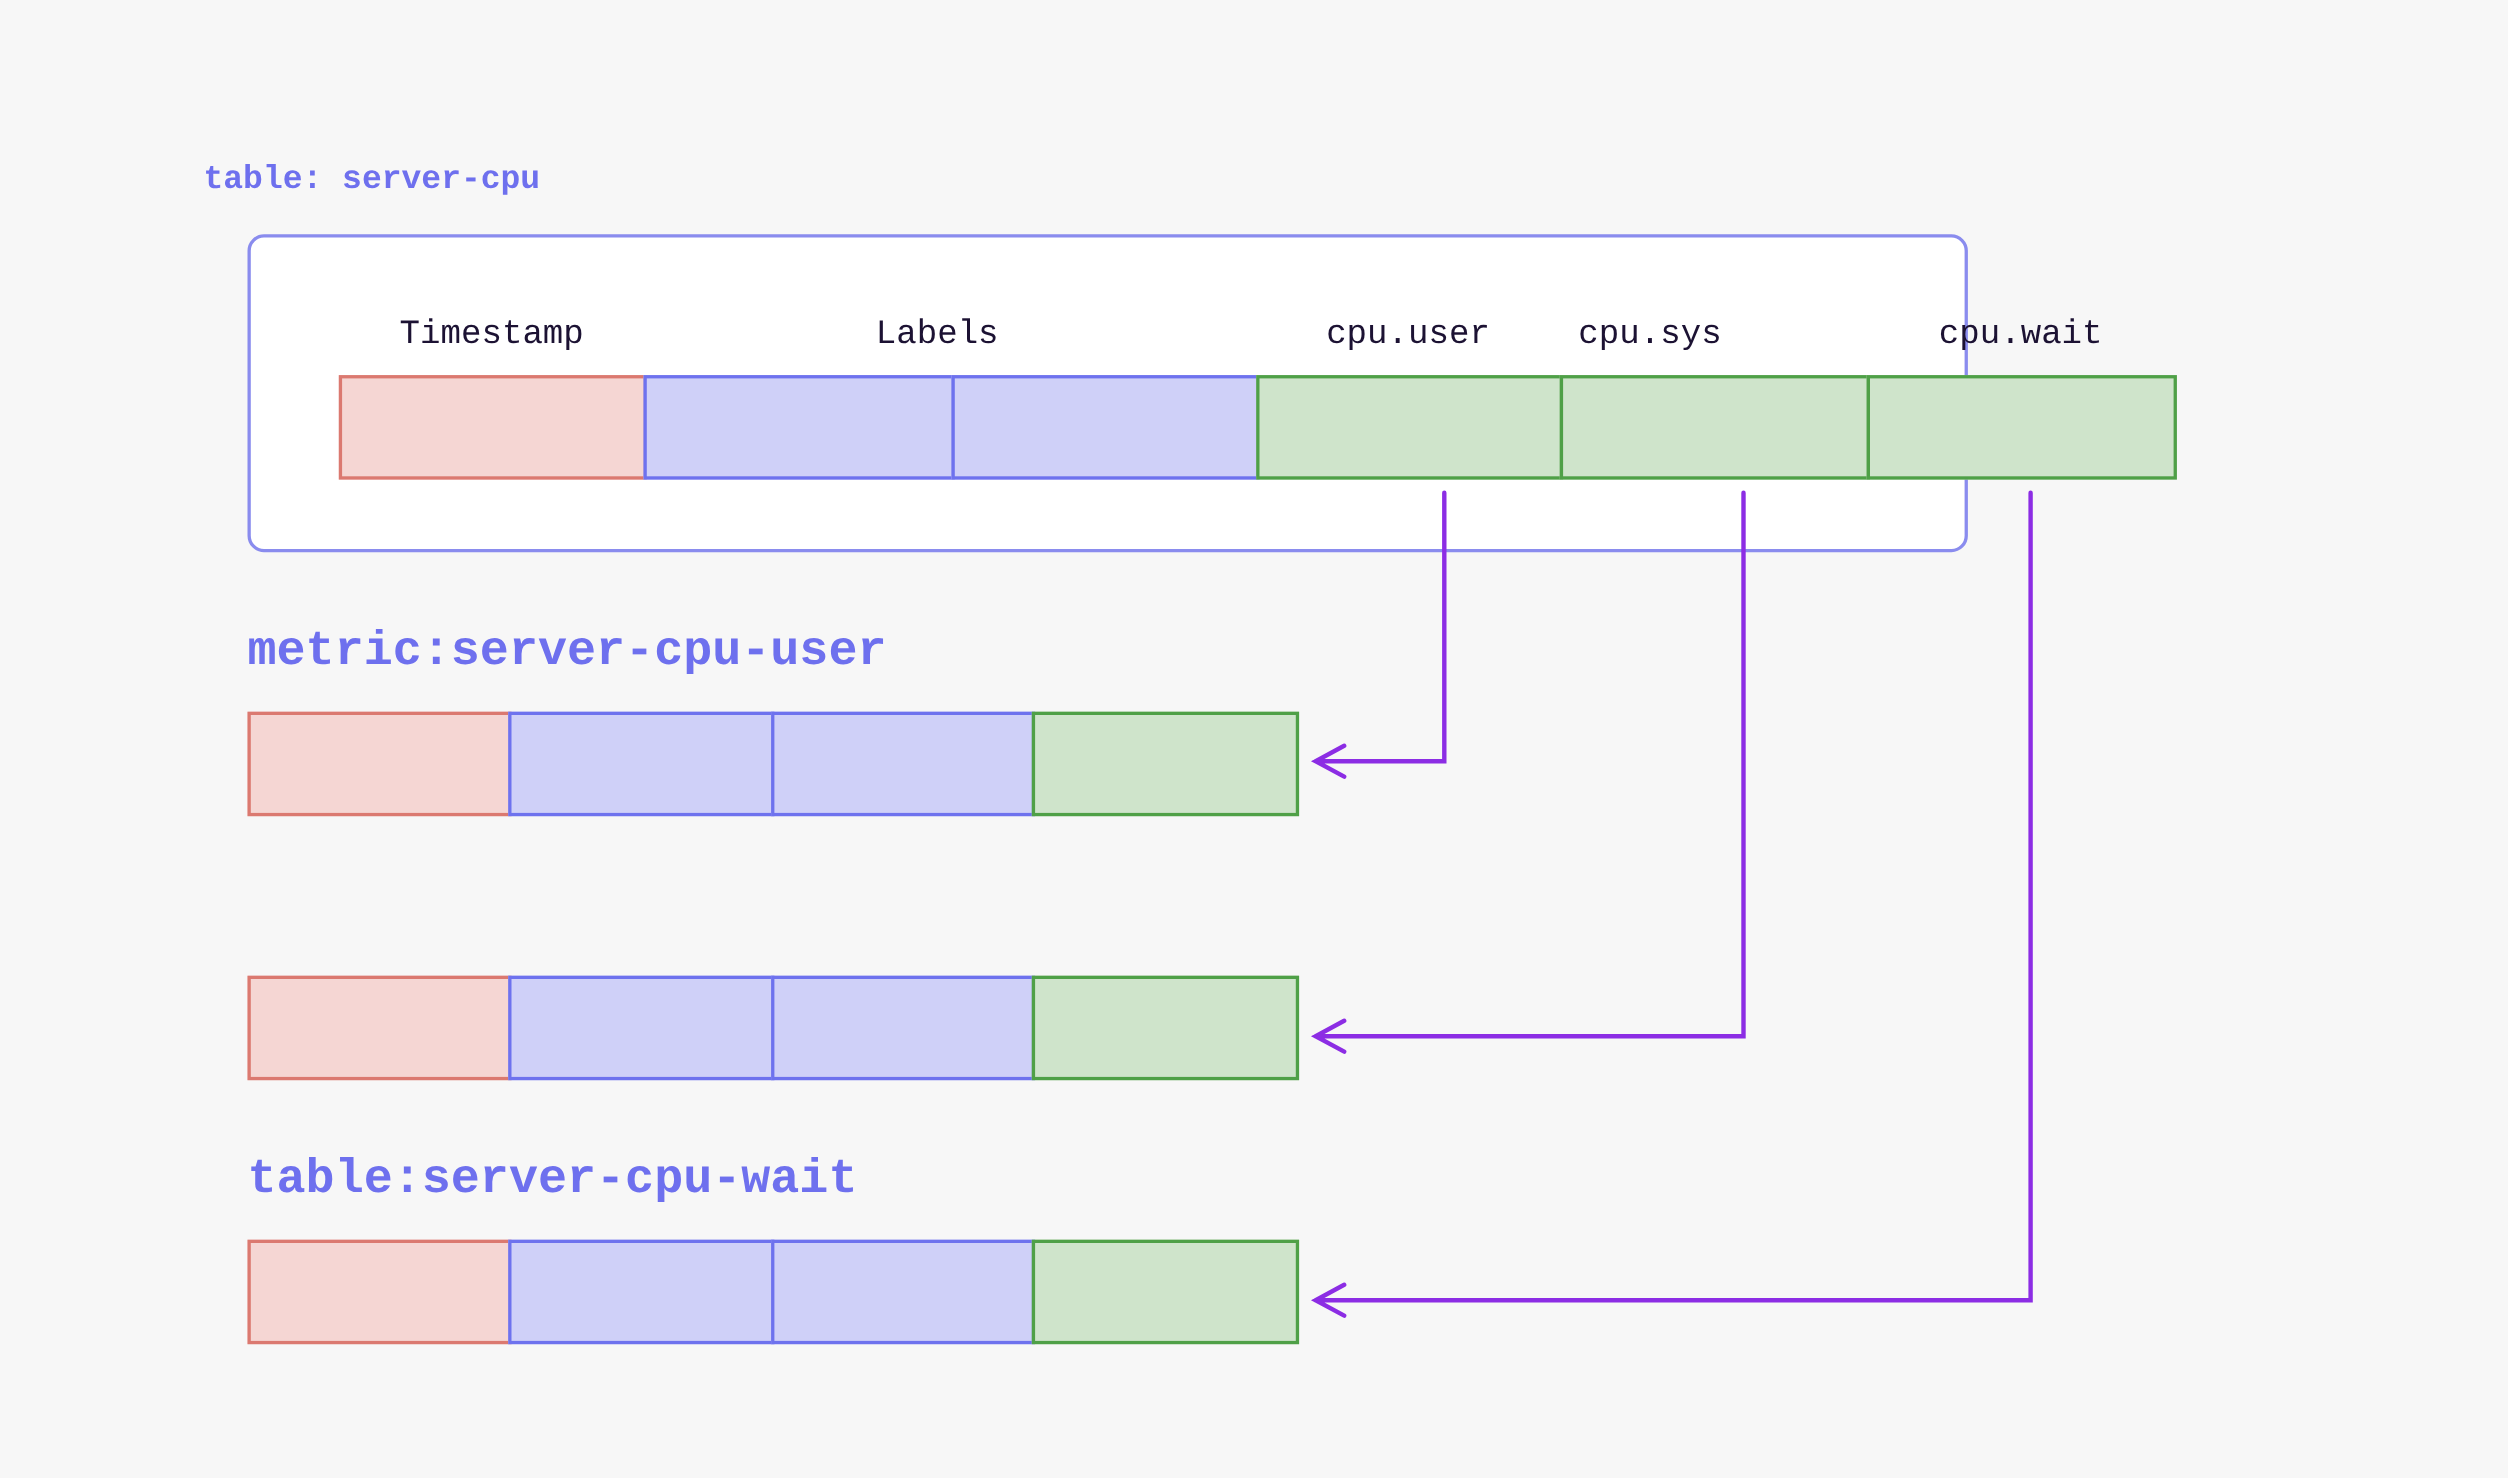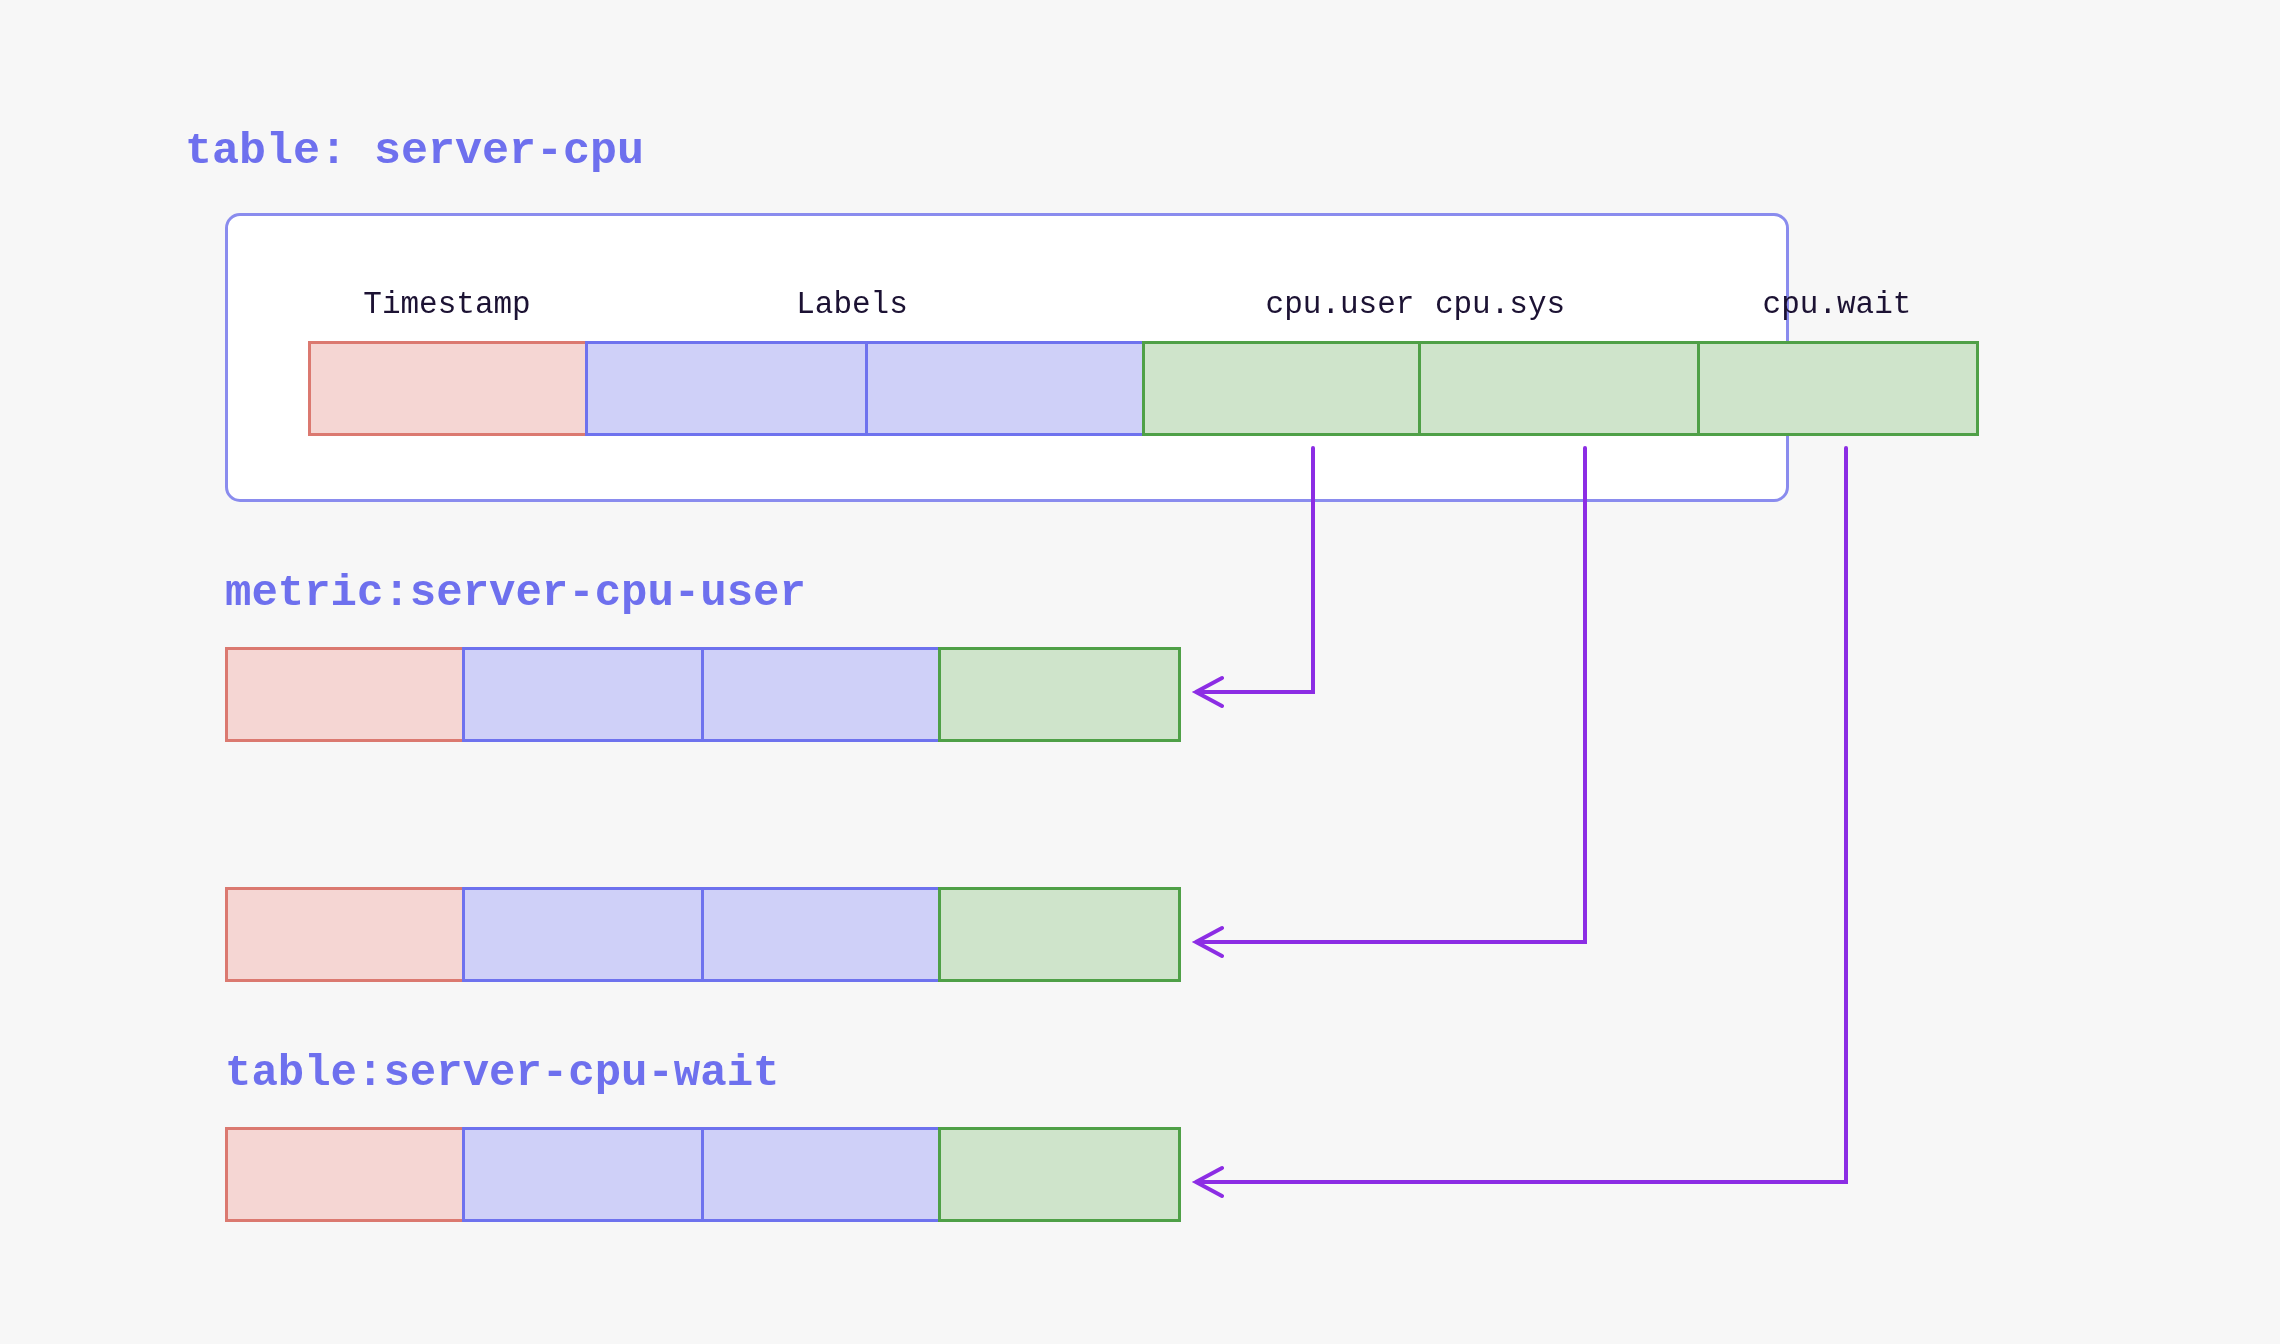--- a/index.html
+++ b/index.html
@@ -14,22 +14,22 @@
     font-family: "Liberation Mono", monospace;
   }
   .canvas {
     position: relative;
     width: 2280px;
     height: 1344px;
   }
   .title {
     position: absolute;
     left: 185px;
-    top: 126px;
-    font-size: 45px;
+    top: 138px;
+    font-size: 30px;
     line-height: 52px;
     font-weight: bold;
     color: var(--accent-text, #6e70ee);
     white-space: pre;
   }
   .table-box {
     position: absolute;
     left: 225px;
     top: 213px;
     width: 1564px;
@@ -43,21 +43,21 @@
     position: absolute;
     top: 70px;
     transform: translateX(-50%);
     font-size: 31px;
     line-height: 38px;
     color: var(--header-text, #1c1233);
     white-space: pre;
   }
   .h0 { left: 219px; }
   .h1 { left: 624px; }
-  .h2 { left: 1112px; }
+  .h2 { left: 1052px; }
   .h3 { left: 1272px; }
   .h4 { left: 1609px; }
   .row {
     position: absolute;
     height: 95px;
   }
   .table-row {
     left: 80px;
     top: 125px;
     width: 1671px;

